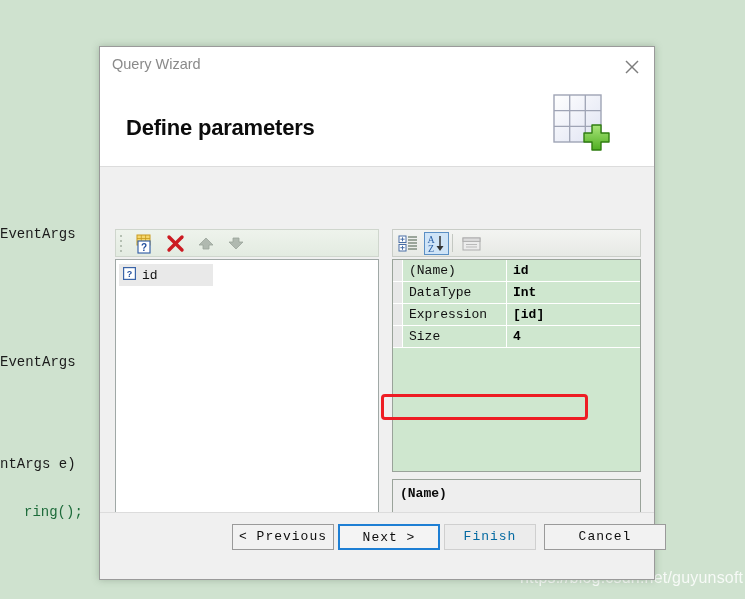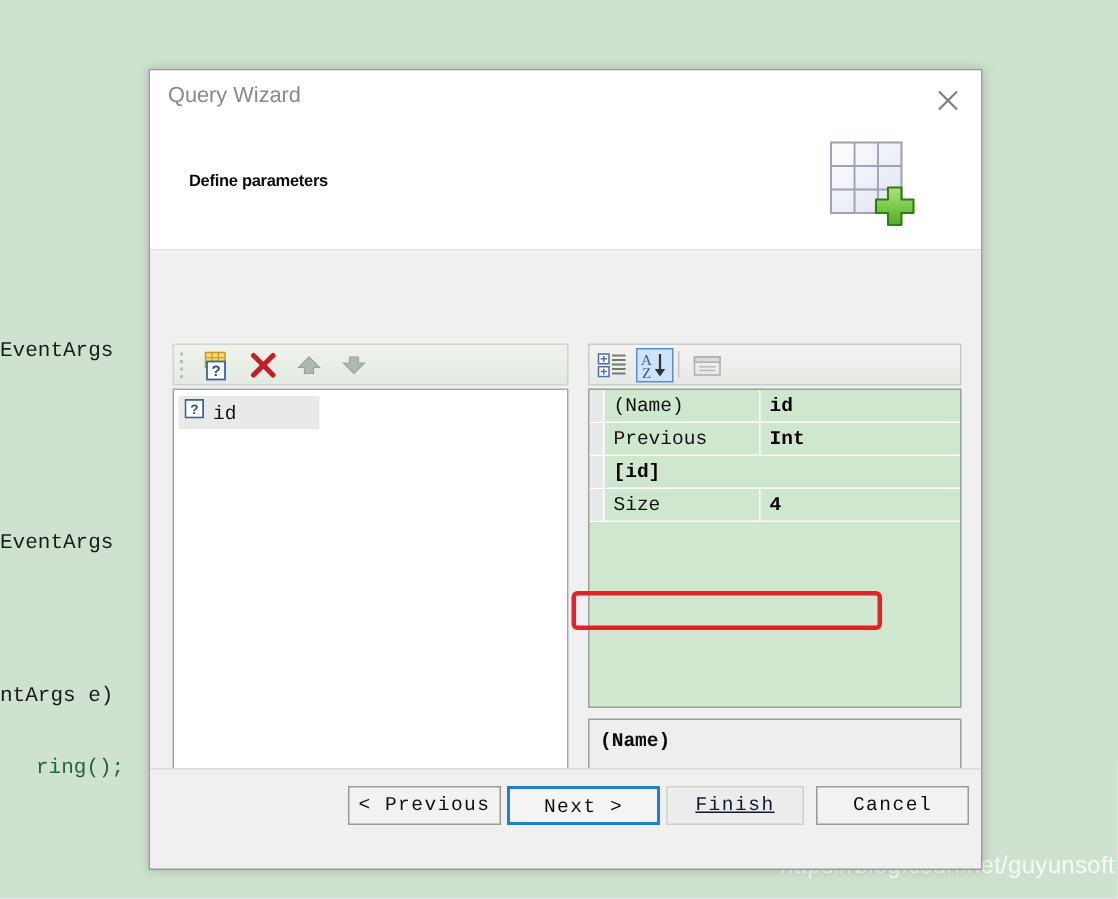--- a/index.html
+++ b/index.html
@@ -82,21 +82,21 @@
     width: 24px;
     height: 22px;
     cursor: pointer;
   }
   #close-btn svg { display: block; }
 
   #dlg-heading {
     position: absolute;
     left: 26px;
     top: 68px;
-    font-size: 11px;
+    font-size: 22px;
     font-weight: bold;
     color: #0c0c0c;
     font-family: "Liberation Sans", sans-serif;
     letter-spacing: -0.2px;
   }
 
   #header-icon {
     position: absolute;
     left: 452px;
     top: 46px;
@@ -327,25 +327,24 @@
     cursor: pointer;
     padding: 0;
     line-height: 24px;
     text-align: center;
   }
   .wiz-btn.focused {
     border: 2px solid #1e7fd4;
     background: #f4f4f4;
   }
   .wiz-btn.disabled {
-    color: #0f172a;
+    color: #0369a1;
     background: #ececec;
     border-color: #cfcfcf;
     cursor: default;
-    text-decoration: underline;
   }
 </style>
 </head>
 <body style="background: rgb(207, 226, 207);">
 
 <div id="code-bg">
     <div class="code-line" style="left: 0px; top: 226px;">EventArgs</div>
     <div class="code-line" style="left: 0px; top: 354px;">EventArgs</div>
     <div class="code-line" style="left: 0px; top: 456px; text-align: center;">ntArgs e)</div>
     <div class="code-line green" style="left: 0px; top: 504px; margin-left: 24px;">ring();</div>
@@ -486,25 +485,26 @@
       </div>
 
       <div id="prop-grid">
         <div class="prop-row">
           <div class="prop-gutter"></div>
           <div class="prop-name">(Name)</div>
           <div class="prop-value">id</div>
         </div>
         <div class="prop-row">
           <div class="prop-gutter"></div>
-          <div class="prop-name">Previous</div>
+          <div class="prop-name">DataType</div>
           <div class="prop-value">Int</div>
         </div>
         <div class="prop-row">
           <div class="prop-gutter"></div>
+          <div class="prop-name">Expression</div>
           <div class="prop-value">[id]</div>
         </div>
         <div class="prop-row">
           <div class="prop-gutter"></div>
           <div class="prop-name">Size</div>
           <div class="prop-value">4</div>
         </div>
         <div class="prop-filler"></div>
       </div>
 
@@ -513,15 +513,15 @@
       </div>
     </div>
 
     <div id="red-box"></div>
   </div>
 
   <div id="dlg-footer">
     <button class="wiz-btn" style="left:132px;width:102px">&lt; Previous</button>
     <button class="wiz-btn focused" style="left:238px;width:102px">Next &gt;</button>
     <button class="wiz-btn disabled" style="left:344px;width:92px">Finish</button>
-    <button class="wiz-btn" style="left:444px;width:102px">Cancel</button>
+    <button class="wiz-btn" style="left:444px;width:122px">Cancel</button>
   </div>
 </div>
 
 </body></html>

